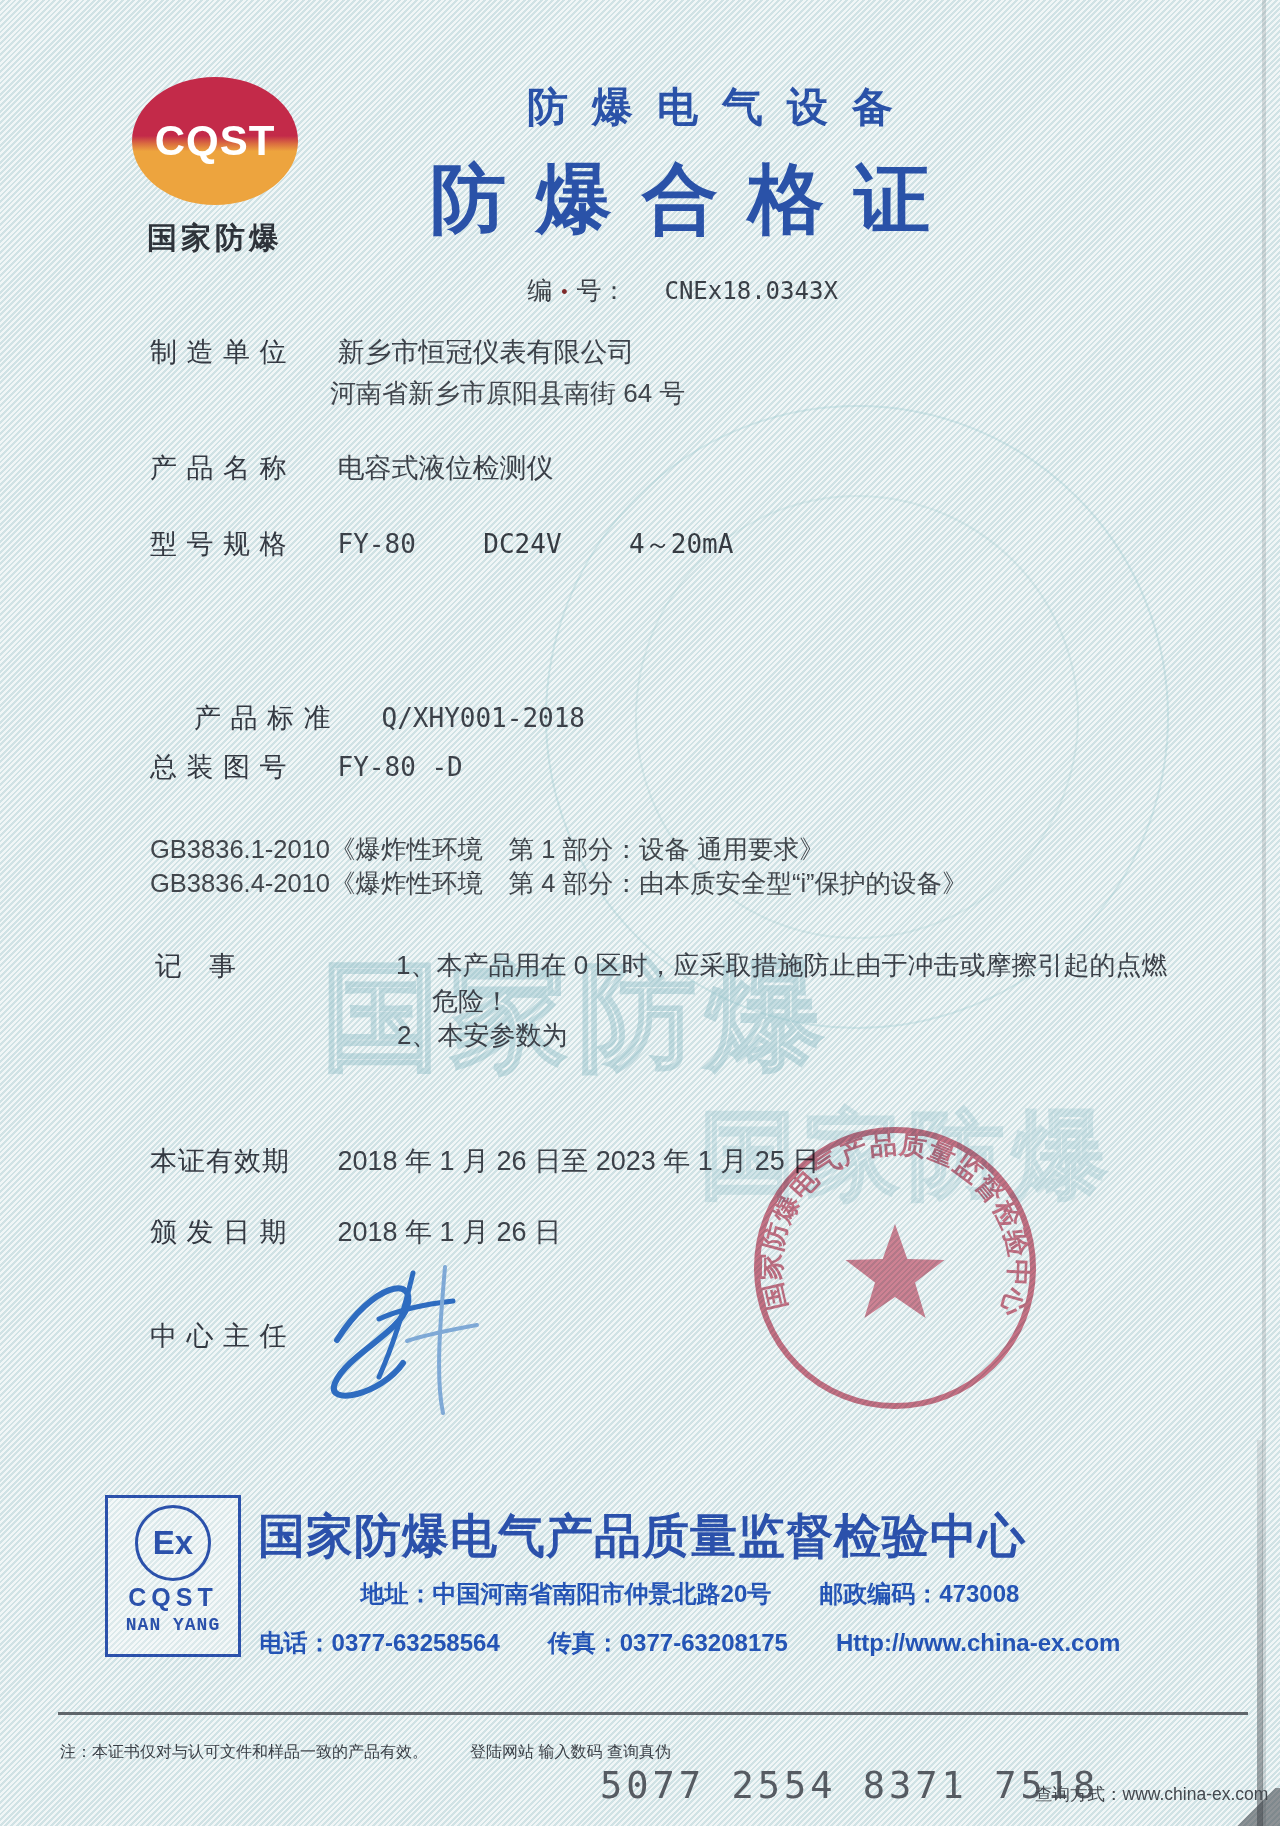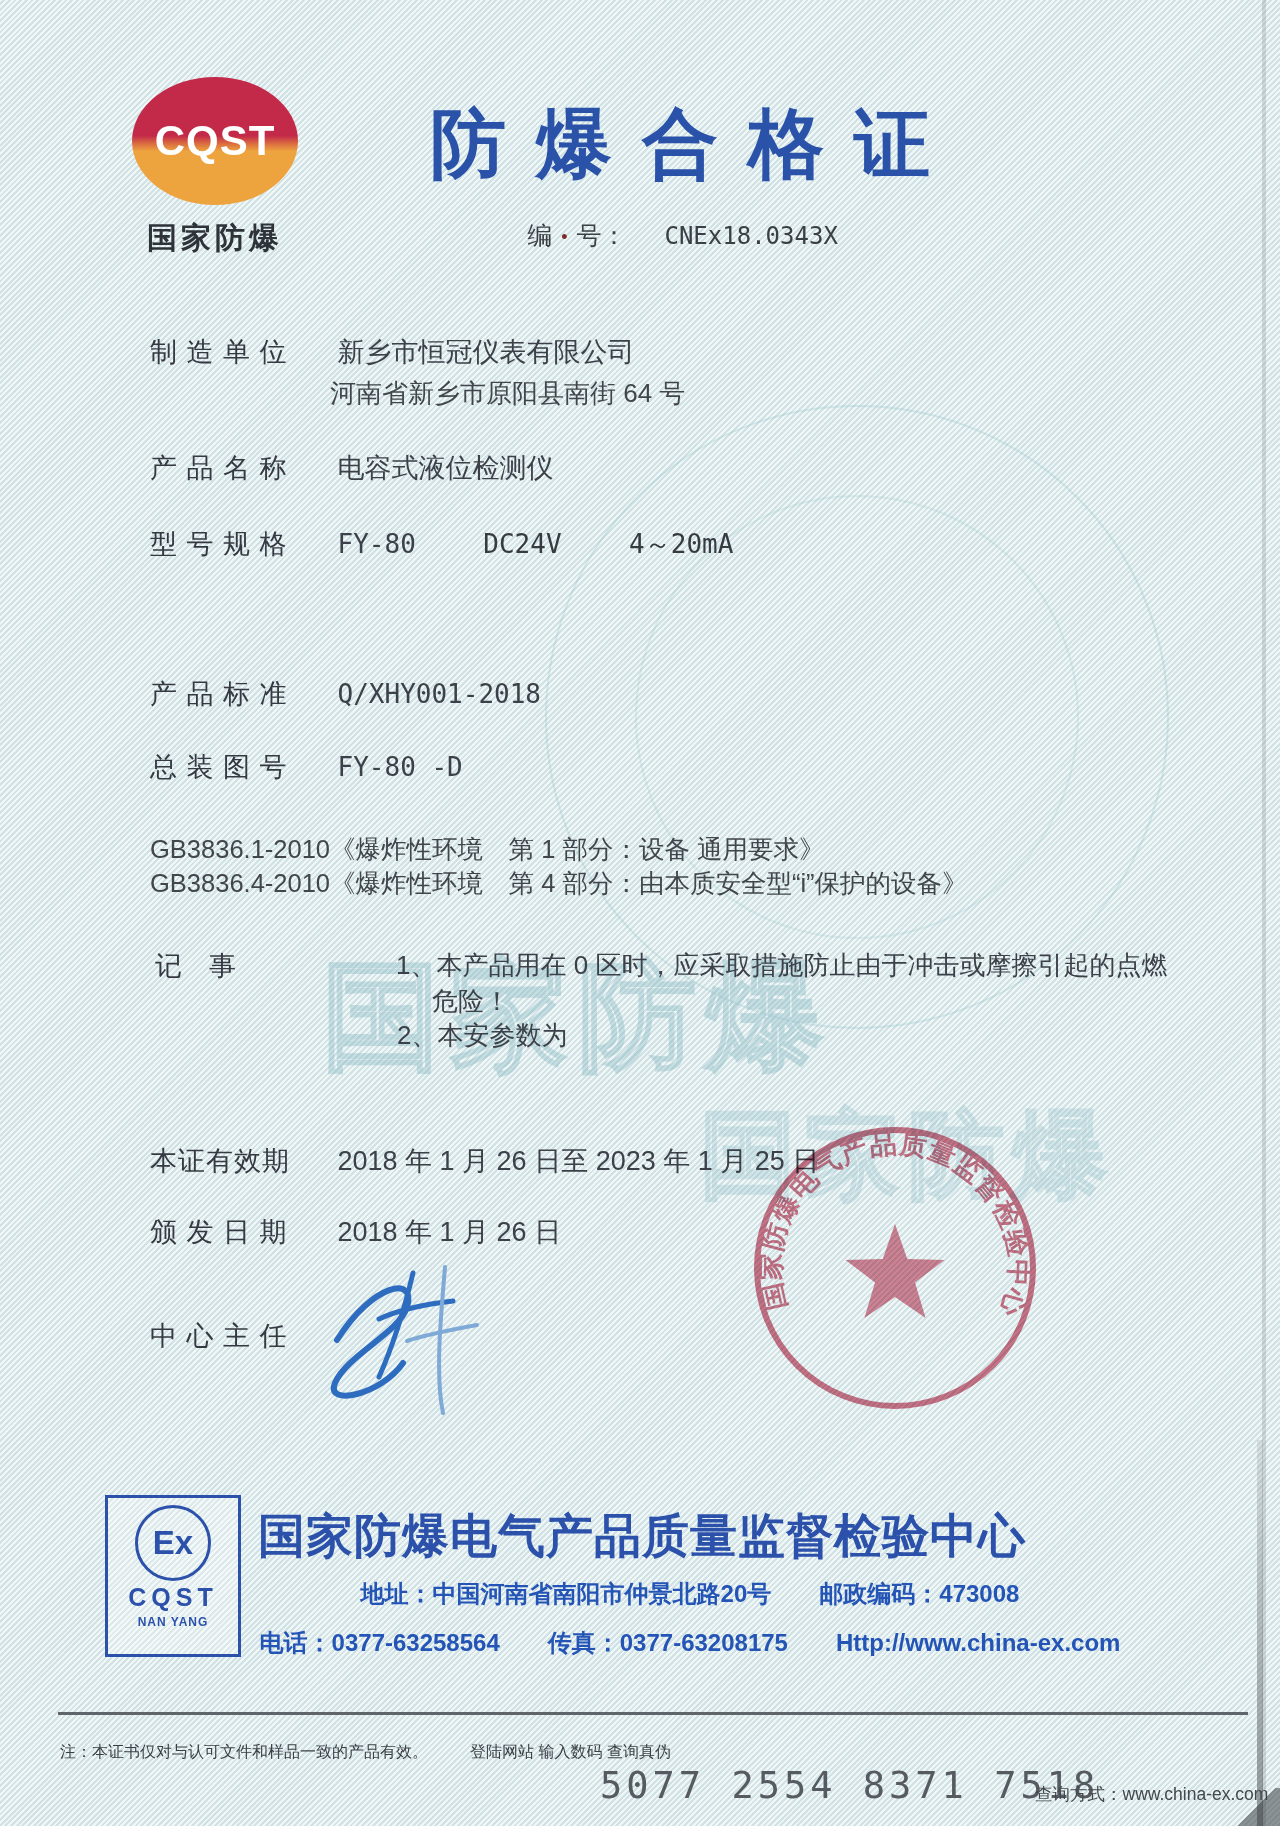--- a/index.html
+++ b/index.html
@@ -47,21 +47,21 @@
   .rem{position:absolute;font-size:26px;color:#3c4149;white-space:nowrap;}
   
   .sig{position:absolute;left:295px;top:1245px;}
   .stamp{position:absolute;left:745px;top:1118px;opacity:.82;mix-blend-mode:multiply;}
   
   .exbox{position:absolute;left:105px;top:1495px;width:130px;height:156px;border:3px solid #2b51ab;
     text-align:center;color:#2b51ab;background:rgba(255,255,255,.25);}
   .excircle{width:70px;height:70px;border:3px solid #2b51ab;border-radius:50%;margin:7px auto 2px auto;
     display:flex;align-items:center;justify-content:center;font-size:33px;font-weight:bold;}
   .cqst{font-size:25px;letter-spacing:5px;font-weight:600;}
-  .nanyang{font-size:12px;letter-spacing:1px;font-weight:700;margin-top:3px;}
+  .nanyang{font-size:18px;letter-spacing:1px;font-weight:700;margin-top:3px;font-family:Liberation Mono, monospace;}
   .orgname{position:absolute;left:258px;top:1505px;font-size:47px;font-weight:bold;color:#2b51ab;
     letter-spacing:1px;white-space:nowrap;}
   .orglines{position:absolute;left:240px;top:1578px;width:900px;text-align:center;
     color:#2454b5;font-weight:bold;font-size:24px;}
   .orglines .l2{margin-top:17px;}
   
   .divider{position:absolute;left:58px;top:1712px;width:1190px;height:3px;background:#3f444a;opacity:.8;}
   .note-line{position:absolute;left:60px;top:1742px;font-size:16px;color:#3a3f46;white-space:nowrap;}
   .verify{margin-left:42px;}
   .code{position:absolute;left:600px;top:1764px;font-family:"DejaVu Sans Mono","Liberation Mono",monospace;
@@ -83,20 +83,21 @@
   <div class="wm wm2">国家防爆</div>
   <div class="deco-circle dc1"></div>
   <div class="deco-circle dc2"></div>
 
   <div class="cnex-ellipse">
     <span>CQST</span>
   </div>
   <div class="cnex-caption">国家防爆</div>
 
   <div class="header">
+    <div class="supertitle">防爆电气设备</div>
     <div class="title">防爆合格证</div>
     <div class="number-line">
       <span>编</span><span class="numdot">•</span><span>号：</span><span class="mono num-val" style="font-size:24px;">CNEx18.0343X</span>
     </div>
   </div>
 
   <div class="frow" style="top:334px;">
     <span class="lbl">制 造 单 位</span>
     <span class="val">新乡市恒冠仪表有限公司</span>
   </div>
@@ -108,21 +109,21 @@
   </div>
 
   <div class="frow" style="top:526px;">
     <span class="lbl">型 号 规 格</span>
     <span class="val mono">FY-80</span>
     <span class="mono gap">DC24V</span>
     <span class="mono gap">4～20mA</span>
   </div>
 
 
-  <div class="frow" style="top:676px;">
+  <div class="frow" style="top:700px;margin-left:44px;">
     <span class="lbl">产 品 标 准</span>
     <span class="val mono">Q/XHY001-2018</span>
   </div>
 
   <div class="frow" style="top:749px;">
     <span class="lbl">总 装 图 号</span>
     <span class="val mono">FY-80 -D</span>
   </div>
 
   <div class="gb" style="top:832px;">GB3836.1-2010《爆炸性环境　第 1 部分：设备 通用要求》</div>

